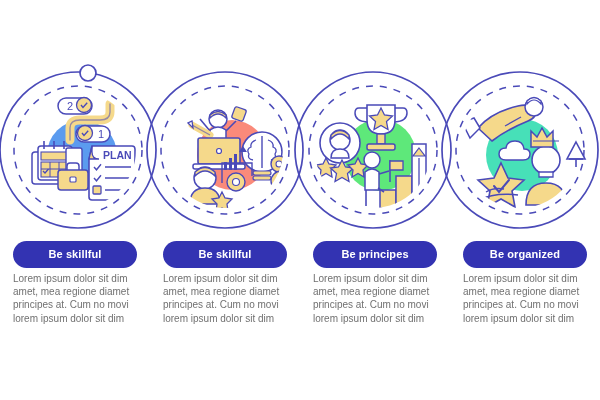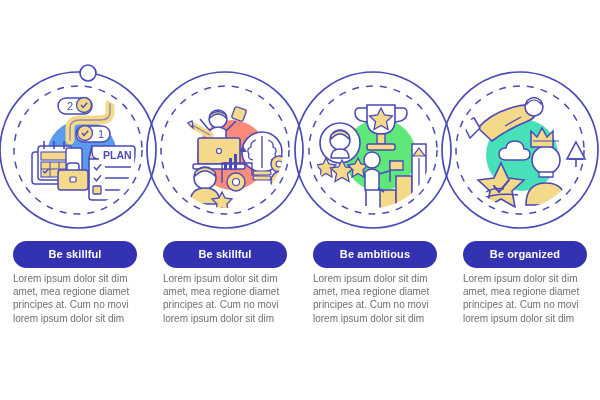--- a/index.html
+++ b/index.html
@@ -271,21 +271,21 @@
 
     <div class="col">
       <div class="btn-wrap">
         <div class="pill">Be skillful</div>
       </div>
       <div class="desc">Lorem ipsum dolor sit dim amet, mea regione diamet principes at. Cum no movi lorem ipsum dolor sit dim</div>
     </div>
 
     <div class="col">
       <div class="btn-wrap">
-        <div class="pill">Be ambitious</div>
+        <div class="pill">Be principes</div>
       </div>
       <div class="desc">Lorem ipsum dolor sit dim amet, mea regione diamet principes at. Cum no movi lorem ipsum dolor sit dim</div>
     </div>
 
     <div class="col">
       <div class="btn-wrap">
         <div class="pill">Be organized</div>
       </div>
       <div class="desc">Lorem ipsum dolor sit dim amet, mea regione diamet principes at. Cum no movi lorem ipsum dolor sit dim</div>
     </div>

